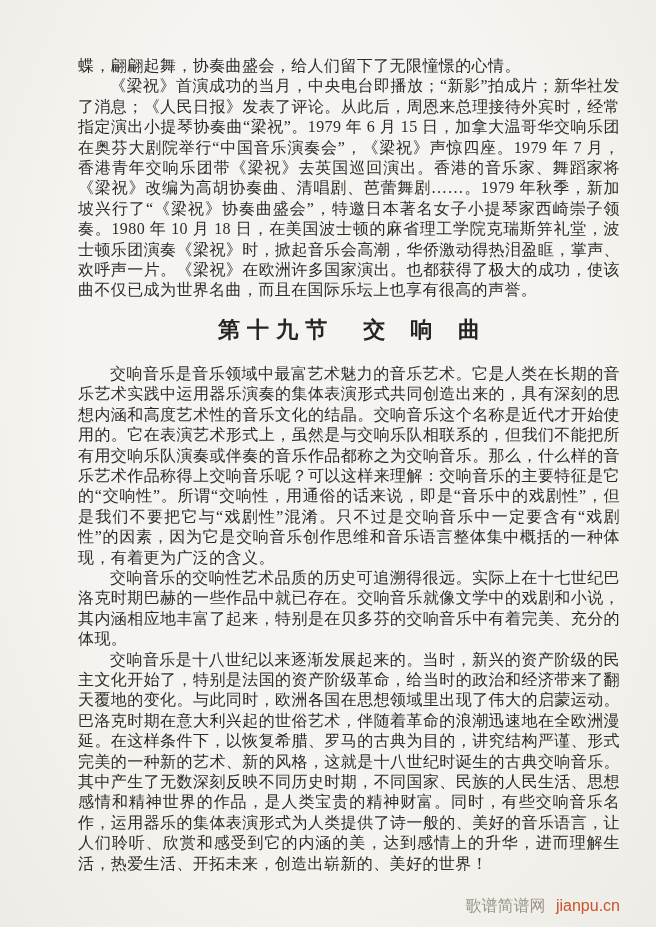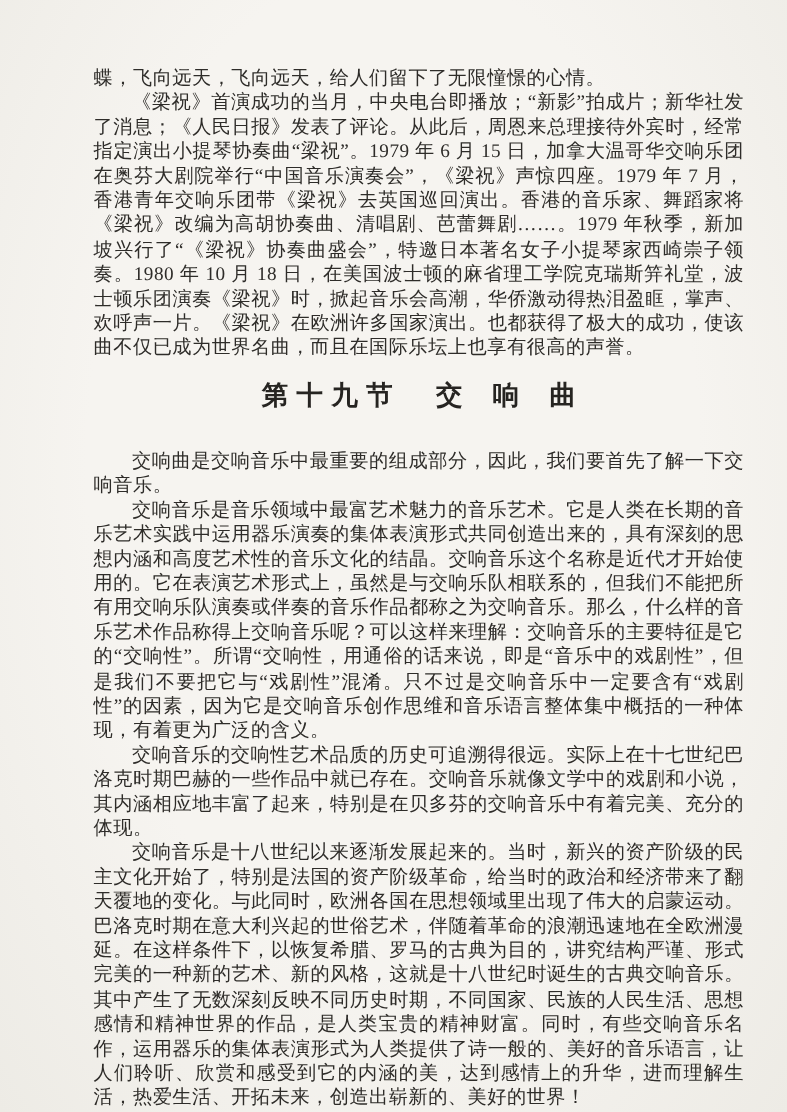--- a/index.html
+++ b/index.html
@@ -28,21 +28,21 @@
     text-align: justify;
   }
   .para {
     margin: 0;
     text-indent: 2em;
   }
   .para.continuation {
     text-indent: 0;
   }
   .section-heading {
-    margin: 15px 0 31px 0;
+    margin: 15px 0 20px 0;
     text-align: center;
     font-size: 22px;
     line-height: 28px;
     font-weight: bold;
     color: #262421;
     letter-spacing: 0.32em;
   }
   .heading-title {
     letter-spacing: 1.15em;
     margin-left: 0.75em;
@@ -70,35 +70,38 @@
   .wm-name { color: #9a948b; }
   .wm-url  { color: #cc5229; margin-left: 6px; }
 </style>
 </head>
 <body>
 
 <div class="page">
 
   <main class="text-block">
 
-    <p class="para continuation">蝶，飞向远天，飞向远天，给人们留下了无限憧憬的心情。</p>
+    <p class="para continuation">蝶，翩翩起舞，协奏曲盛会，给人们留下了无限憧憬的心情。</p>
 
     <p class="para">《梁祝》首演成功的当月，中央电台即播放；“新影”拍成片；新华社发了消息；《人民日报》发表了评论。从此后，周恩来总理接待外宾时，经常指定演出小提琴协奏曲“梁祝”。1979 年 6 月 15 日，加拿大温哥华交响乐团在奥芬大剧院举行“中国音乐演奏会”，《梁祝》声惊四座。1979 年 7 月，香港青年交响乐团带《梁祝》去英国巡回演出。香港的音乐家、舞蹈家将《梁祝》改编为高胡协奏曲、清唱剧、芭蕾舞剧……。1979 年秋季，新加坡兴行了“《梁祝》协奏曲盛会”，特邀日本著名女子小提琴家西崎崇子领奏。1980 年 10 月 18 日，在美国波士顿的麻省理工学院克瑞斯笄礼堂，波士顿乐团演奏《梁祝》时，掀起音乐会高潮，华侨激动得热泪盈眶，掌声、欢呼声一片。《梁祝》在欧洲许多国家演出。也都获得了极大的成功，使该曲不仅已成为世界名曲，而且在国际乐坛上也享有很高的声誉。</p>
 
     <h2 class="section-heading">
       <span class="heading-prefix">第十九节</span>
       <span class="heading-title">交响曲</span>
     </h2>
 
-    <p class="para">交响曲是交响音乐中最重要的组成部分，因此，我们要首先了解一下交响音乐。</p>
 
     <p class="para">交响音乐是音乐领域中最富艺术魅力的音乐艺术。它是人类在长期的音乐艺术实践中运用器乐演奏的集体表演形式共同创造出来的，具有深刻的思想内涵和高度艺术性的音乐文化的结晶。交响音乐这个名称是近代才开始使用的。它在表演艺术形式上，虽然是与交响乐队相联系的，但我们不能把所有用交响乐队演奏或伴奏的音乐作品都称之为交响音乐。那么，什么样的音乐艺术作品称得上交响音乐呢？可以这样来理解：交响音乐的主要特征是它的“交响性”。所谓“交响性，用通俗的话来说，即是“音乐中的戏剧性”，但是我们不要把它与“戏剧性”混淆。只不过是交响音乐中一定要含有“戏剧性”的因素，因为它是交响音乐创作思维和音乐语言整体集中概括的一种体现，有着更为广泛的含义。</p>
 
 
     <p class="para">交响音乐的交响性艺术品质的历史可追溯得很远。实际上在十七世纪巴洛克时期巴赫的一些作品中就已存在。交响音乐就像文学中的戏剧和小说，其内涵相应地丰富了起来，特别是在贝多芬的交响音乐中有着完美、充分的体现。</p>
 
     <p class="para">交响音乐是十八世纪以来逐渐发展起来的。当时，新兴的资产阶级的民主文化开始了，特别是法国的资产阶级革命，给当时的政治和经济带来了翻天覆地的变化。与此同时，欧洲各国在思想领域里出现了伟大的启蒙运动。巴洛克时期在意大利兴起的世俗艺术，伴随着革命的浪潮迅速地在全欧洲漫延。在这样条件下，以恢复希腊、罗马的古典为目的，讲究结构严谨、形式完美的一种新的艺术、新的风格，这就是十八世纪时诞生的古典交响音乐。其中产生了无数深刻反映不同历史时期，不同国家、民族的人民生活、思想感情和精神世界的作品，是人类宝贵的精神财富。同时，有些交响音乐名作，运用器乐的集体表演形式为人类提供了诗一般的、美好的音乐语言，让人们聆听、欣赏和感受到它的内涵的美，达到感情上的升华，进而理解生活，热爱生活、开拓未来，创造出崭新的、美好的世界！</p>
 
   </main>
 
 
+  <div class="watermark">
+    <span class="wm-name">歌谱简谱网</span>
+    <span class="wm-url">jianpu.cn</span>
+  </div>
 
 </div>
 
 </body></html>

